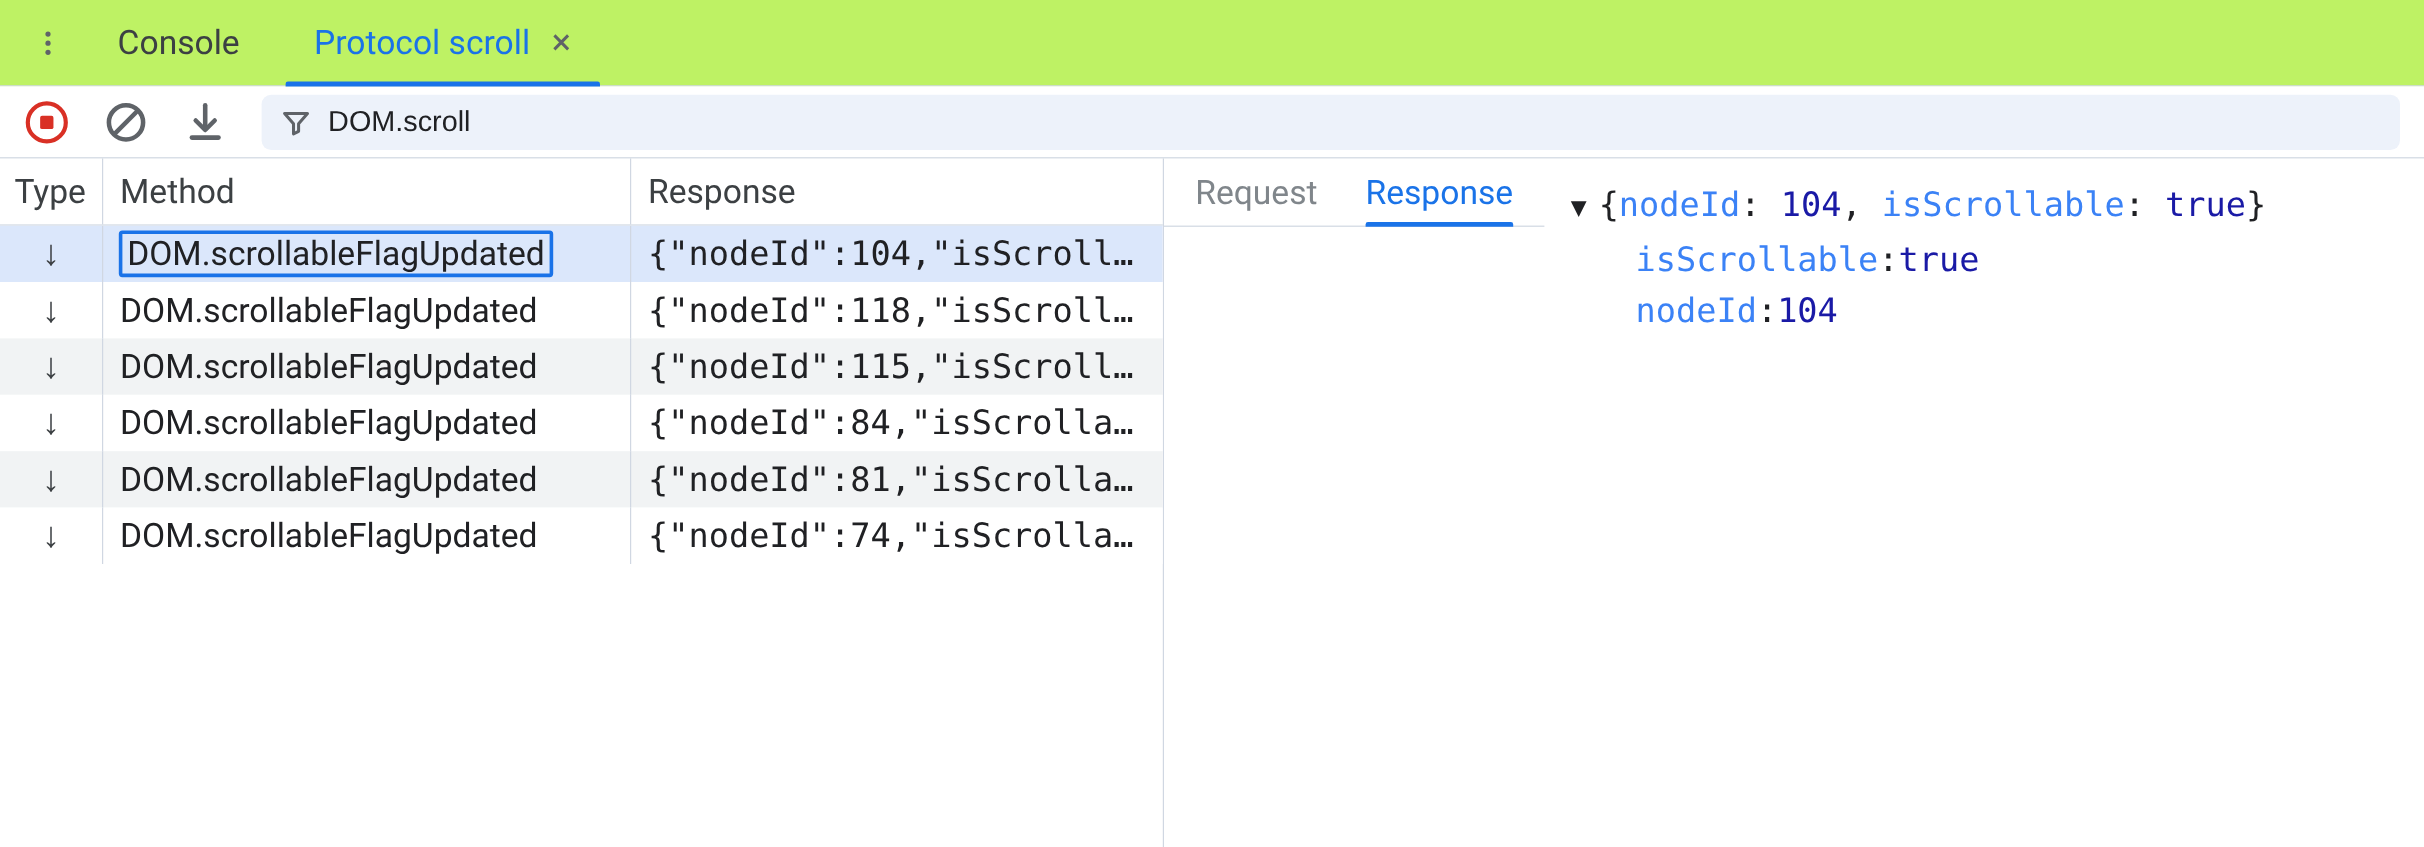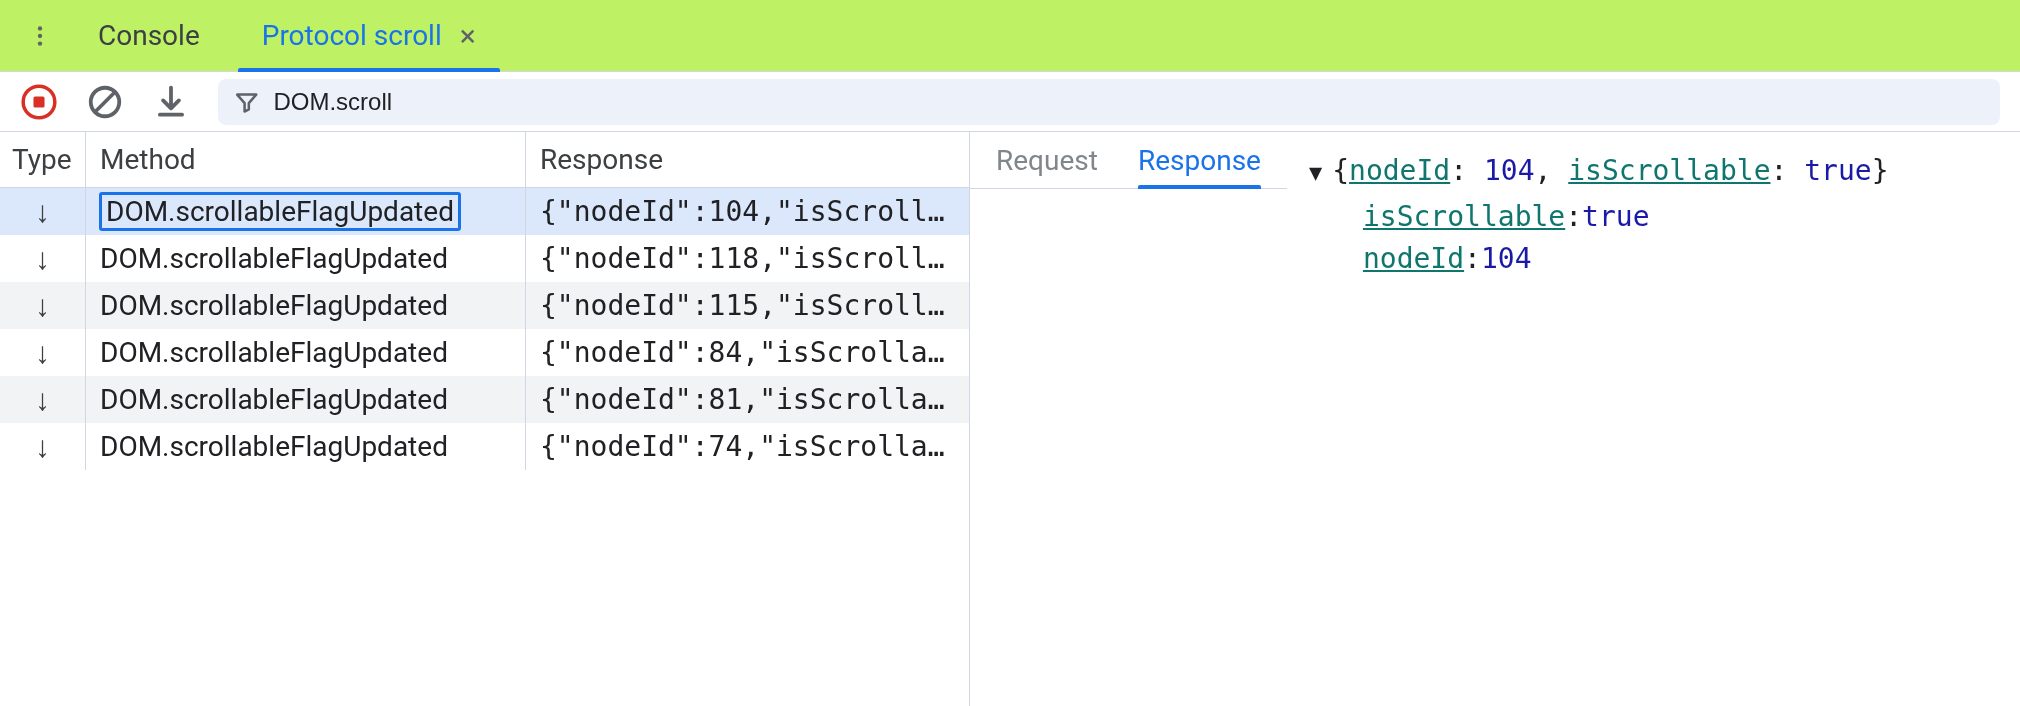--- a/index.html
+++ b/index.html
@@ -46,21 +46,21 @@
   
   .detail-tabs { display: flex; height: 57px; align-items: center; gap: 40px; padding: 0 26px; border-bottom: 1px solid #d0d7e2; }
   .dtab { height: 100%; display: flex; align-items: center; color: #80868b; cursor: pointer; position: relative; }
   .dtab.active { color: #1a73e8; }
   .dtab.active::after { content: ""; position: absolute; left: 0; right: 0; bottom: -1px; height: 4px; background: #1a73e8; border-radius: 2px 2px 0 0; }
   .detail-body { padding: 18px 22px; line-height: 1.5; }
   .tree-root { display: flex; align-items: baseline; gap: 10px; }
   .caret { color: #202124; font-size: 22px; }
   .tree-children { padding-left: 54px; margin-top: 4px; }
   .tree-row { display: flex; gap: 0; }
-  .k { color: #0f766e; text-decoration: underline; }
+  .k { color: #3b82f6; }
   .v-bool, .v-num { color: #1a1aa6; text-align: center; }
   .punct { color: #202124; }
 </style>
 </head>
 <body>
 
 <div class="tabbar">
   <div class="kebab">
     <svg viewBox="0 0 24 24" width="26" height="26" fill="currentColor">
         <circle cx="12" cy="5" r="2"></circle>

